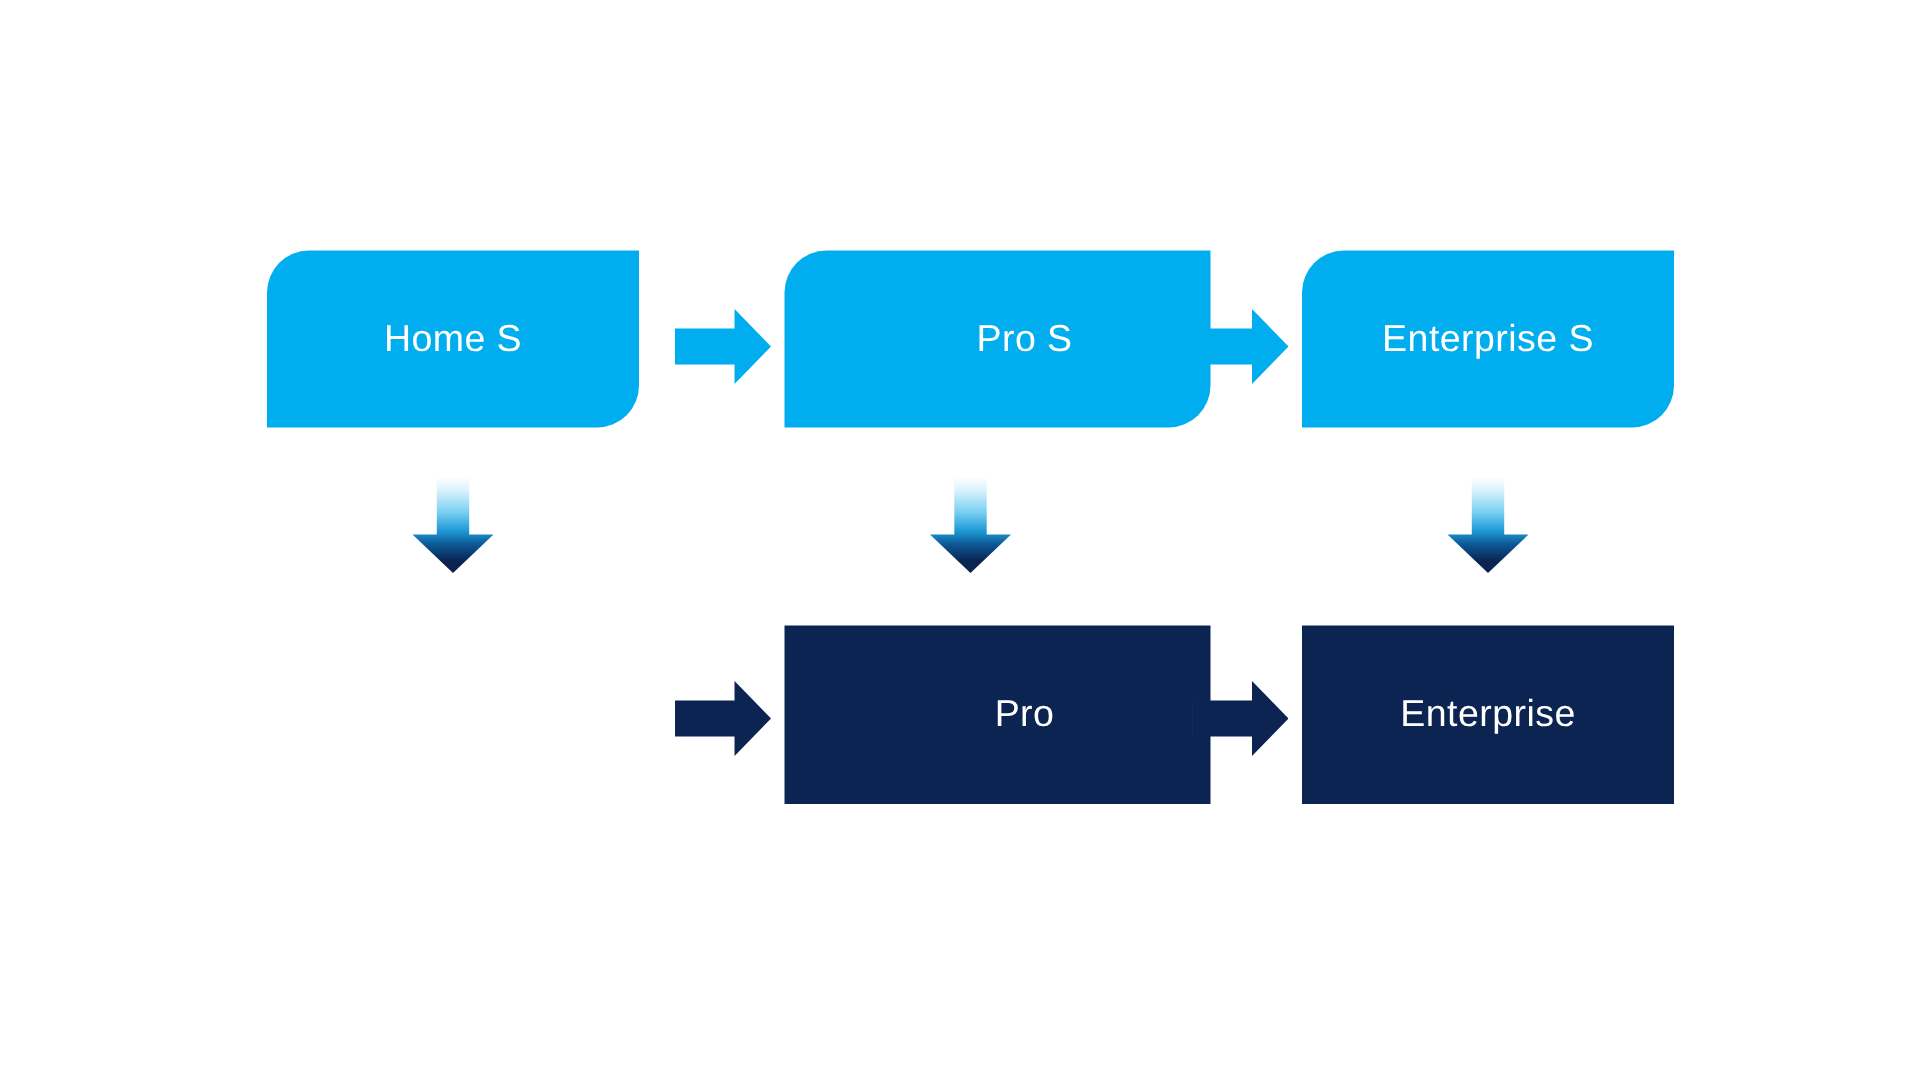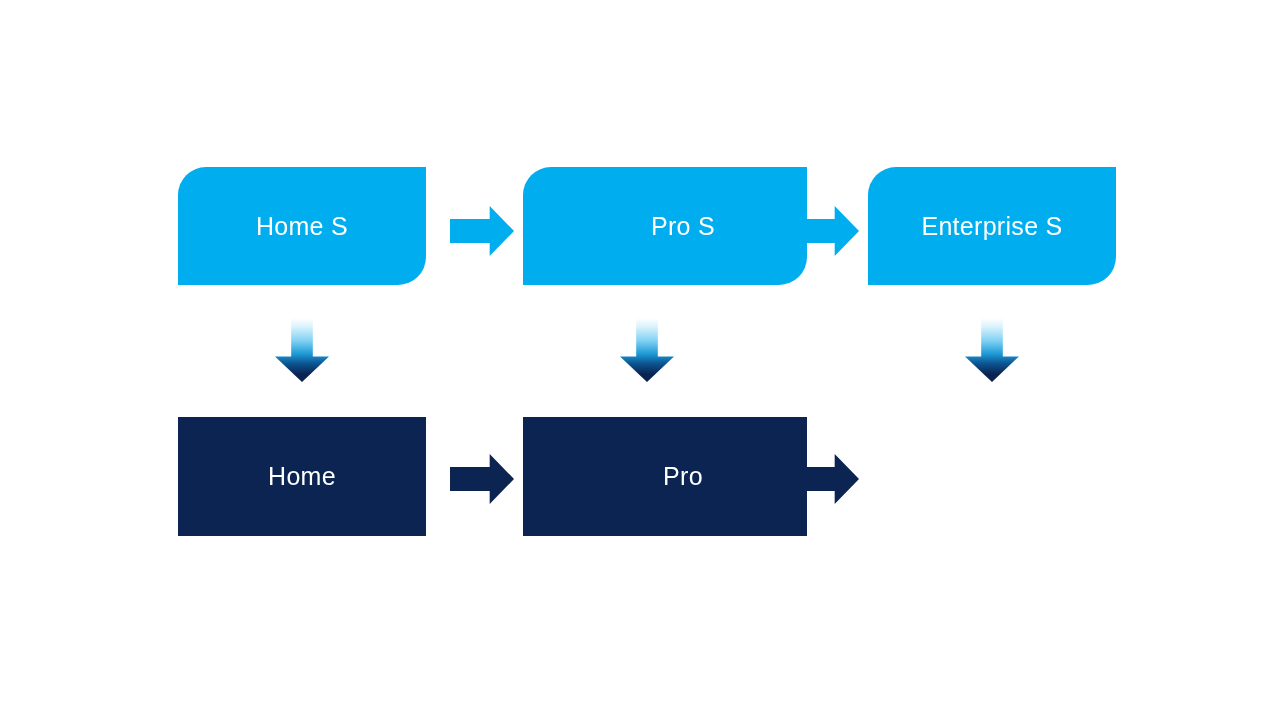--- a/index.html
+++ b/index.html
@@ -99,23 +99,23 @@
     <span>Enterprise S</span>
   </div>
 
   <div class="harrow light glow-light hgap1"></div>
   <div class="harrow light glow-light hgap2"></div>
 
   <div class="varrow vcol1"></div>
   <div class="varrow vcol2"></div>
   <div class="varrow vcol3"></div>
 
-  <div class="node bottom col1" style="color: rgb(255, 255, 255);">
-    <span>Home</span>
-  </div>
   <div class="node bottom col2" style="color: rgb(255, 255, 255);">
     <span>Pro</span>
+  </div>
+  <div class="node bottom col3" style="color: rgb(255, 255, 255);">
+    <span>Enterprise</span>
   </div>
 
   <div class="harrow dark glow-dark hgap1"></div>
   <div class="harrow dark glow-dark hgap2"></div>
 
 </div>
 
 </body></html>

